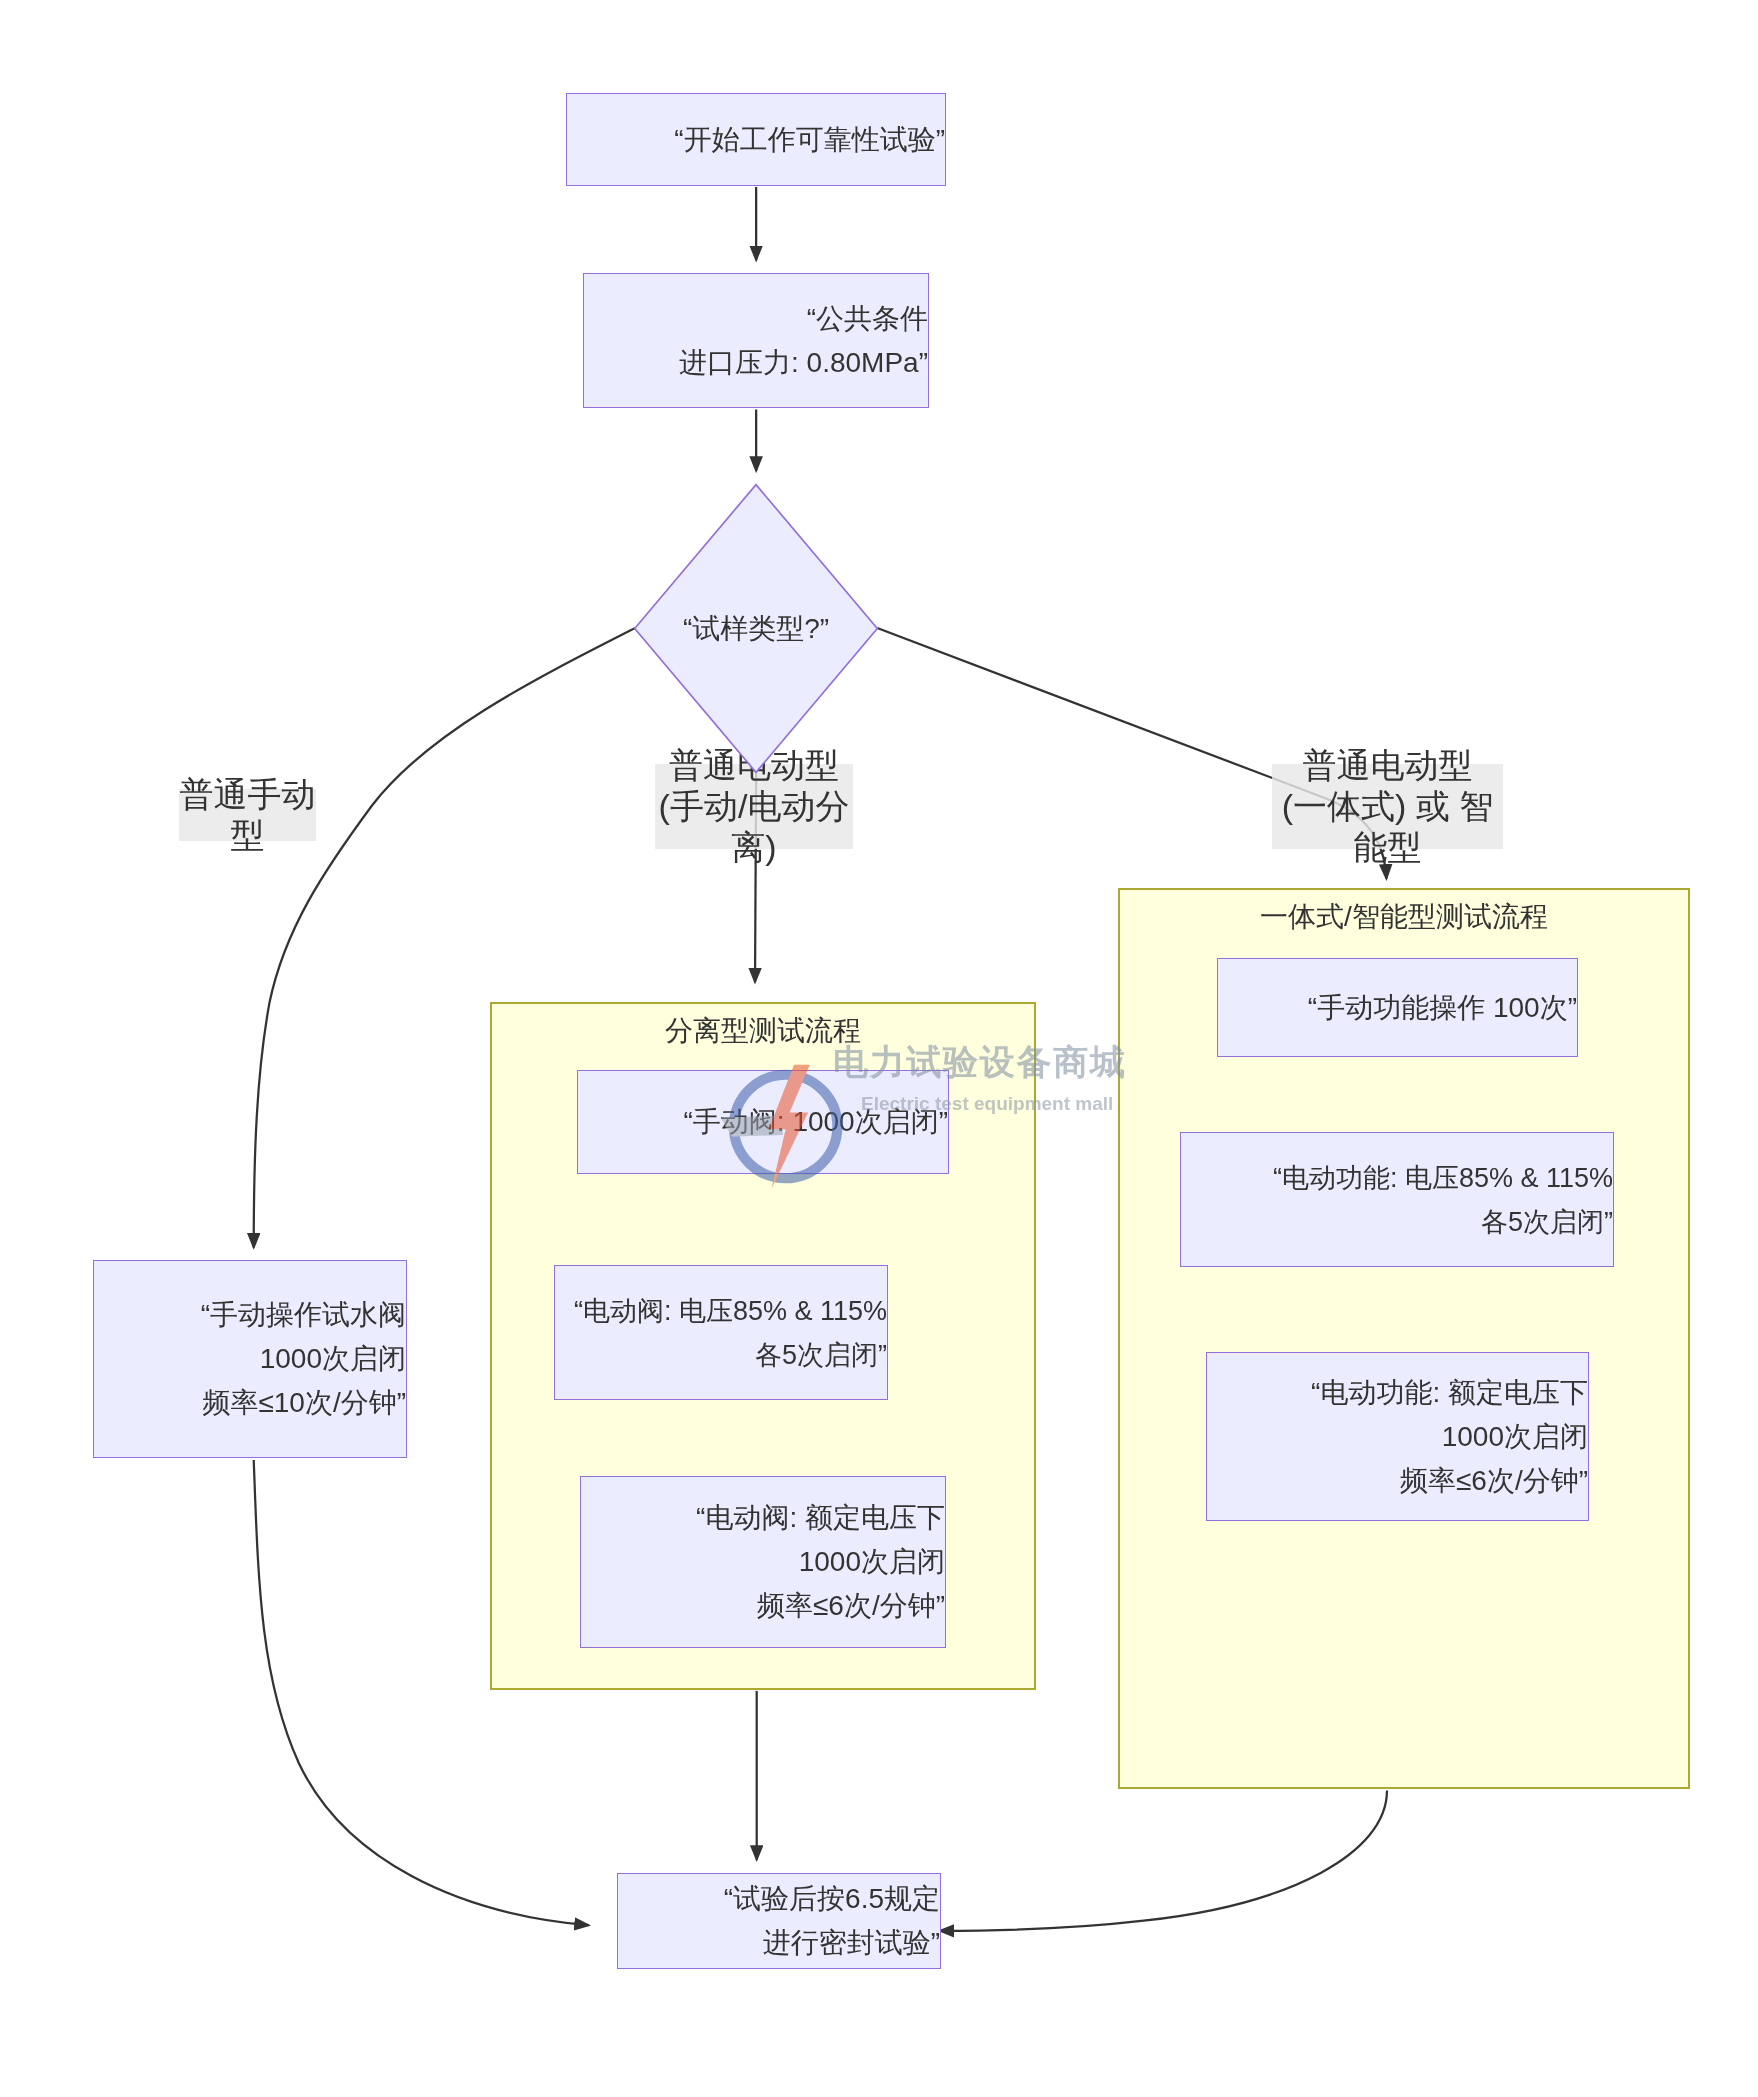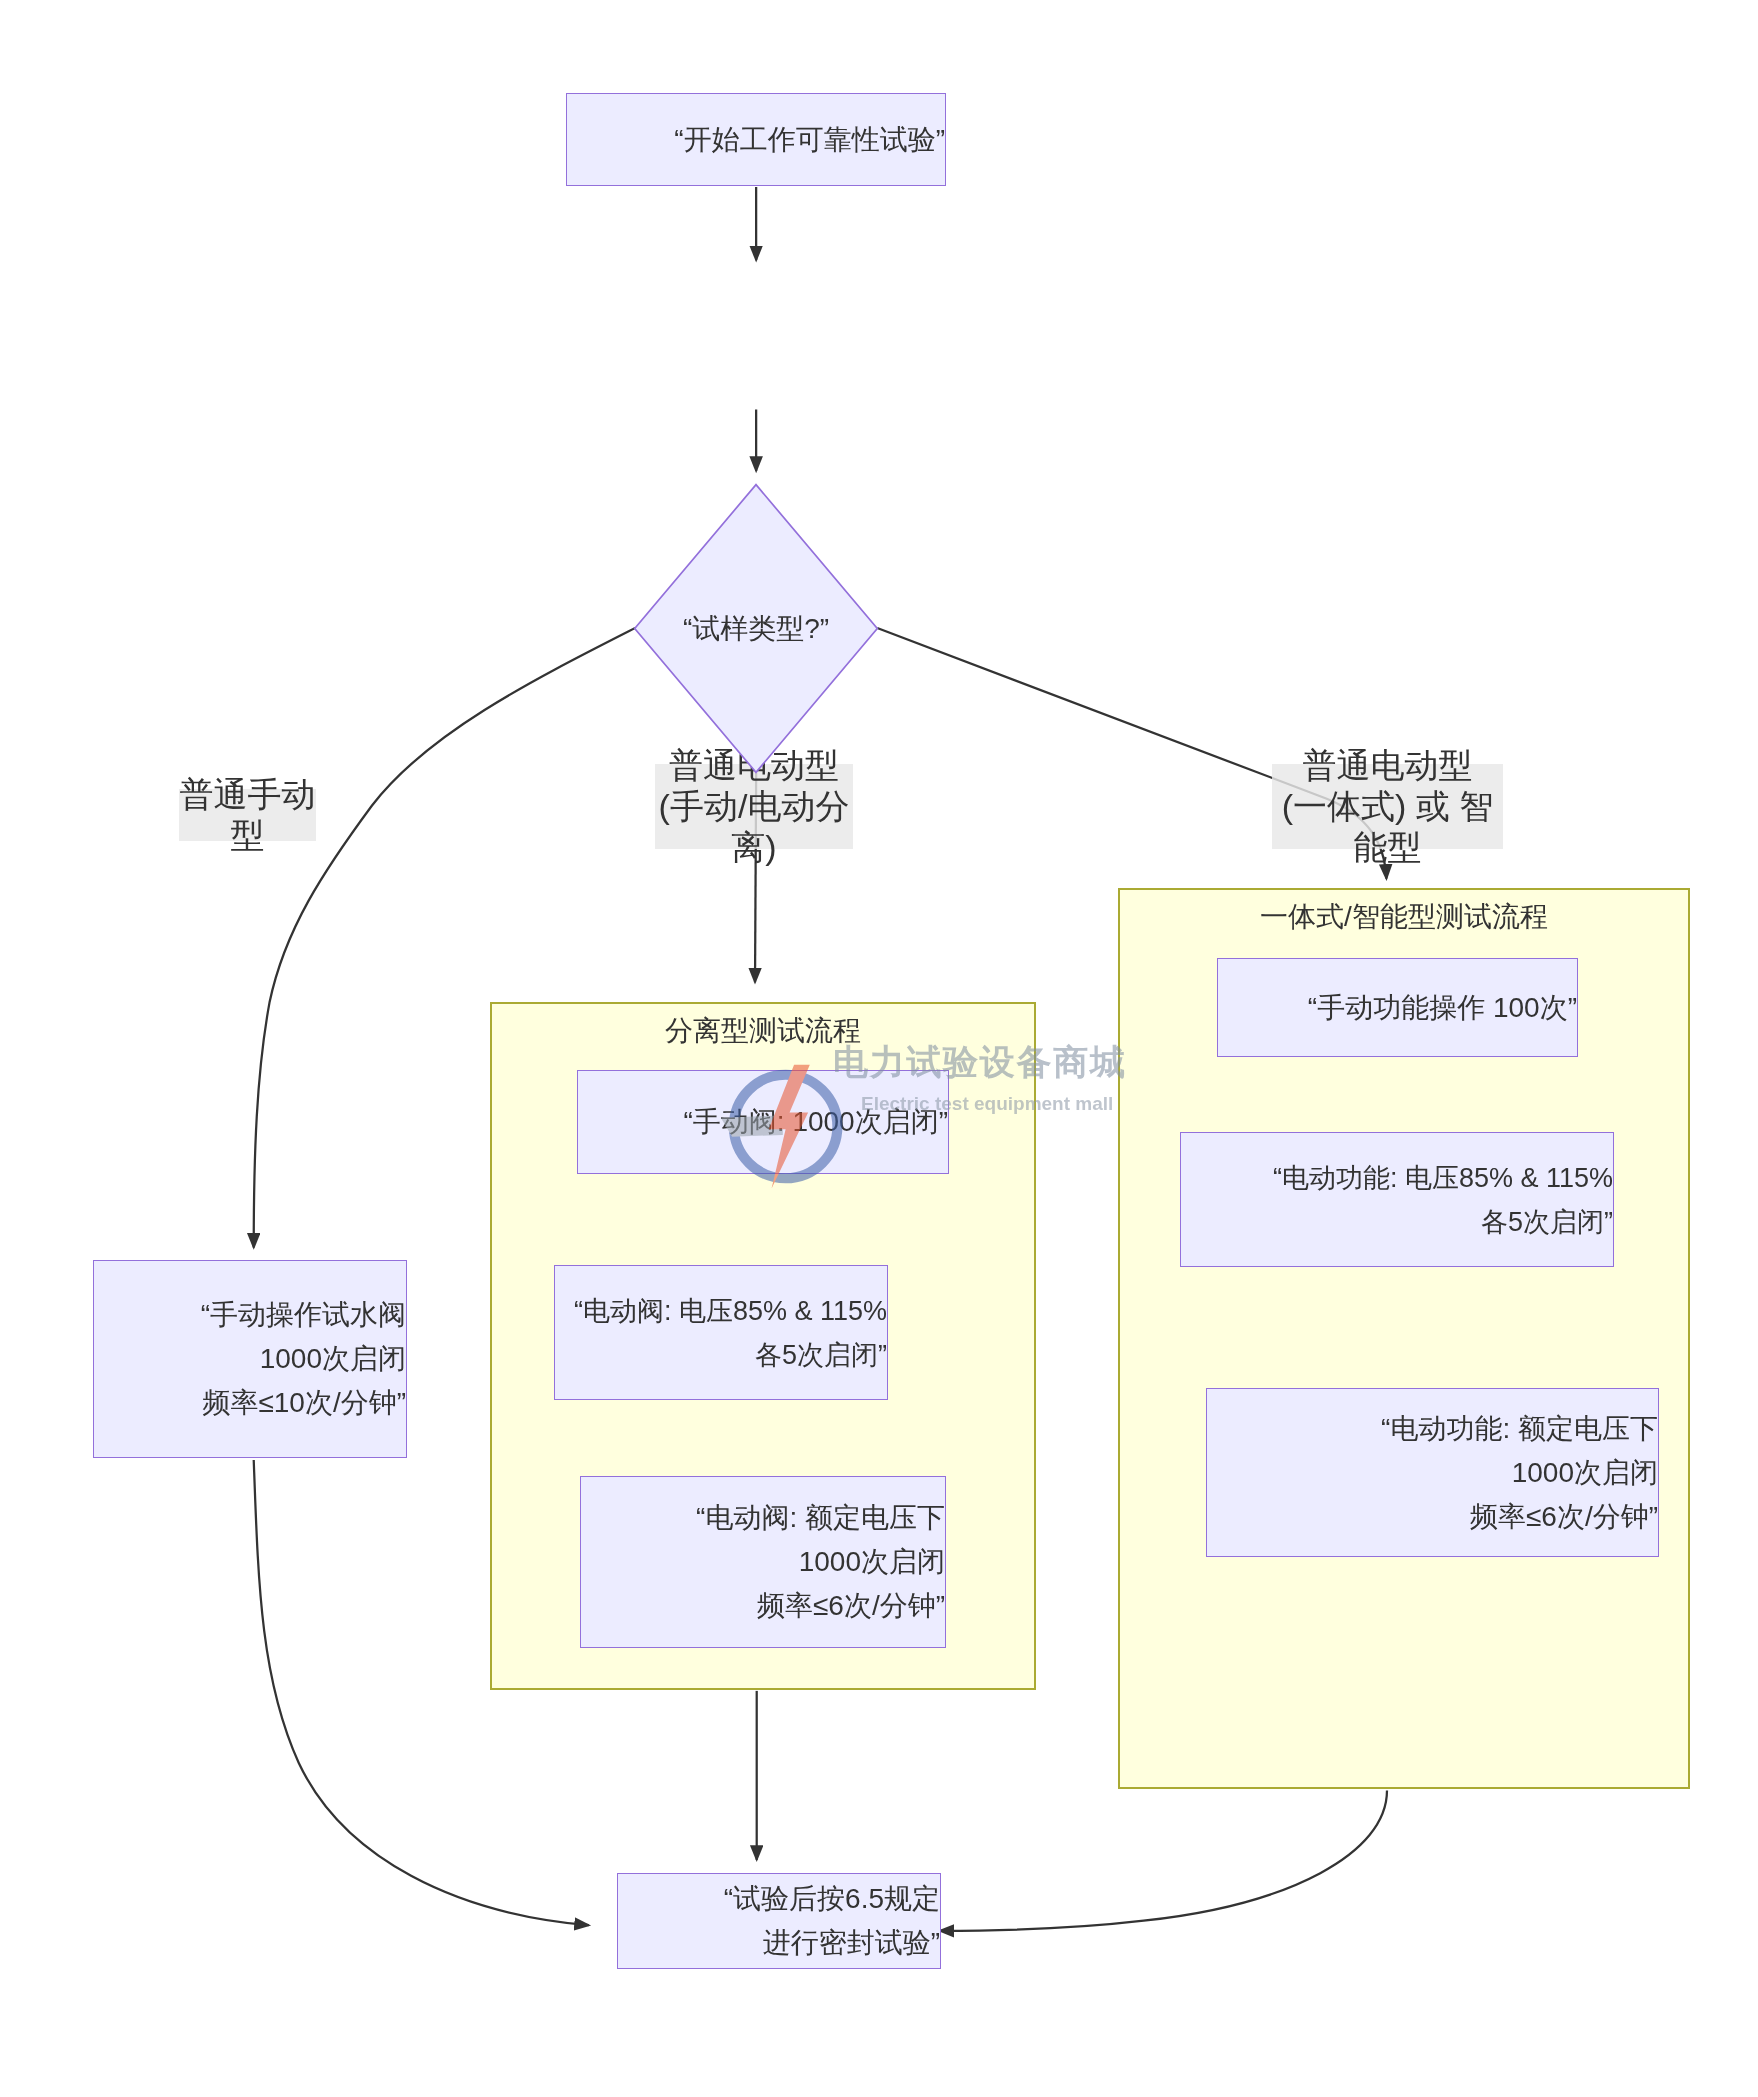--- a/index.html
+++ b/index.html
@@ -34,21 +34,21 @@
     font-size:28px;line-height:44px;text-align:center;color:#333;
   }
   #n-start{left:566px;top:93px;width:380px;height:93px;}
   #n-common{left:583px;top:273px;width:346px;height:135px;}
   #n-manual{left:93px;top:1260px;width:314px;height:198px;}
   #n-m1{left:577px;top:1070px;width:372px;height:104px;}
   #n-m2{left:554px;top:1265px;width:334px;height:135px;font-size:27px;}
   #n-m3{left:580px;top:1476px;width:366px;height:172px;}
   #n-r1{left:1217px;top:958px;width:361px;height:99px;}
   #n-r2{left:1180px;top:1132px;width:434px;height:135px;font-size:27px;}
-  #n-r3{left:1206px;top:1352px;width:453px;height:169px;margin-top:36px;}
+  #n-r3{left:1206px;top:1352px;width:383px;height:169px;}
   #n-r4{left:1252px;top:1597px;width:291px;height:135px;}
   #n-final{left:617px;top:1873px;width:324px;height:96px;}
   
   svg.diamond{position:absolute;left:629px;top:479px;}
   .diamond-shape{fill:#ECECFF;stroke:#9370DB;stroke-width:3;}
   .diamond-text{
     position:absolute;left:635px;top:485px;width:242px;height:287px;
     display:flex;align-items:center;justify-content:center;
     font-size:28px;color:#333;
   }
@@ -100,20 +100,24 @@
 
   <svg class="diamond" width="254" height="299" viewBox="0 0 450 530">
     <polygon class="diamond-shape" points="225,10 440,265 225,520 10,265"></polygon>
   </svg>
   <div class="diamond-text">“试样类型?”</div>
 
   <div class="node" id="n-start">
     <div>“开始工作可靠性试验”</div>
   </div>
 
+  <div class="node" id="n-common">
+    <div>“公共条件</div>
+    <div>进口压力: 0.80MPa”</div>
+  </div>
 
   <div class="node" id="n-manual">
     <div>“手动操作试水阀</div>
     <div>1000次启闭</div>
     <div>频率≤10次/分钟”</div>
   </div>
 
   <div class="node" id="n-m1">
     <div>“手动阀: 1000次启闭”</div>
   </div>

